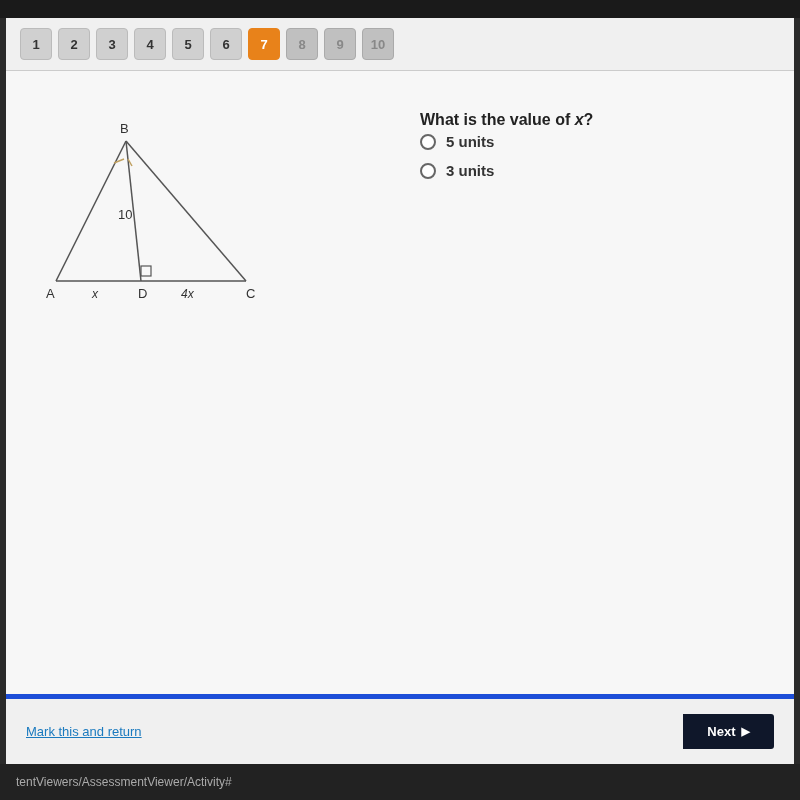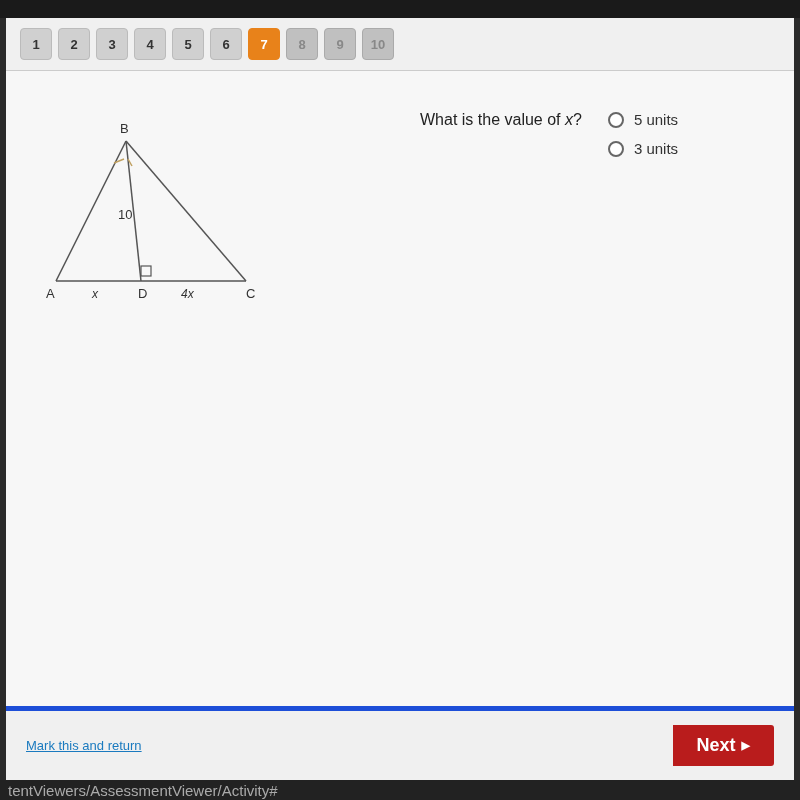--- a/index.html
+++ b/index.html
@@ -79,23 +79,24 @@
       flex: 1;
       display: flex;
       align-items: flex-start;
       justify-content: flex-start;
       padding-top: 10px;
     }
 
     .question-section {
       flex: 1;
       display: flex;
-      flex-direction: row;
-      gap: 26px;
+      flex-direction: column;
+      gap: 0;
       padding-top: 10px;
+      font-weight: bold;
     }
 
     .question-title {
       font-size: 16px;
       color: #222;
       margin-bottom: 4px;
     }
 
     .question-title em {
       font-style: italic;
@@ -156,45 +157,45 @@
       background: white;
       border: 1px solid #aaa;
       color: #333;
       padding: 10px 22px;
       font-size: 14px;
       cursor: pointer;
       border-radius: 3px 0 0 3px;
     }
 
     .next-btn {
-      background: #b91c1c;
+      background: #0f172a;
       border: none;
       color: white;
       padding: 10px 24px;
-      font-size: 18px;
+      font-size: 13px;
       font-weight: bold;
       cursor: pointer;
       border-radius: 0 3px 3px 0;
       display: flex;
       align-items: center;
       gap: 6px;
     }
 
     .next-btn::after {
       content: '▶';
       font-size: 11px;
     }
 
     
     .url-bar {
-      height: 20px;
+      height: 36px;
       background: #222;
       color: #aaa;
-      font-size: 15px;
-      padding: 2px 8px;
+      font-size: 12px;
+      padding: 2px 16px;
       display: flex;
       align-items: center;
     }
 
     
     .triangle-diagram {
       position: relative;
     }
   </style>
 </head>

